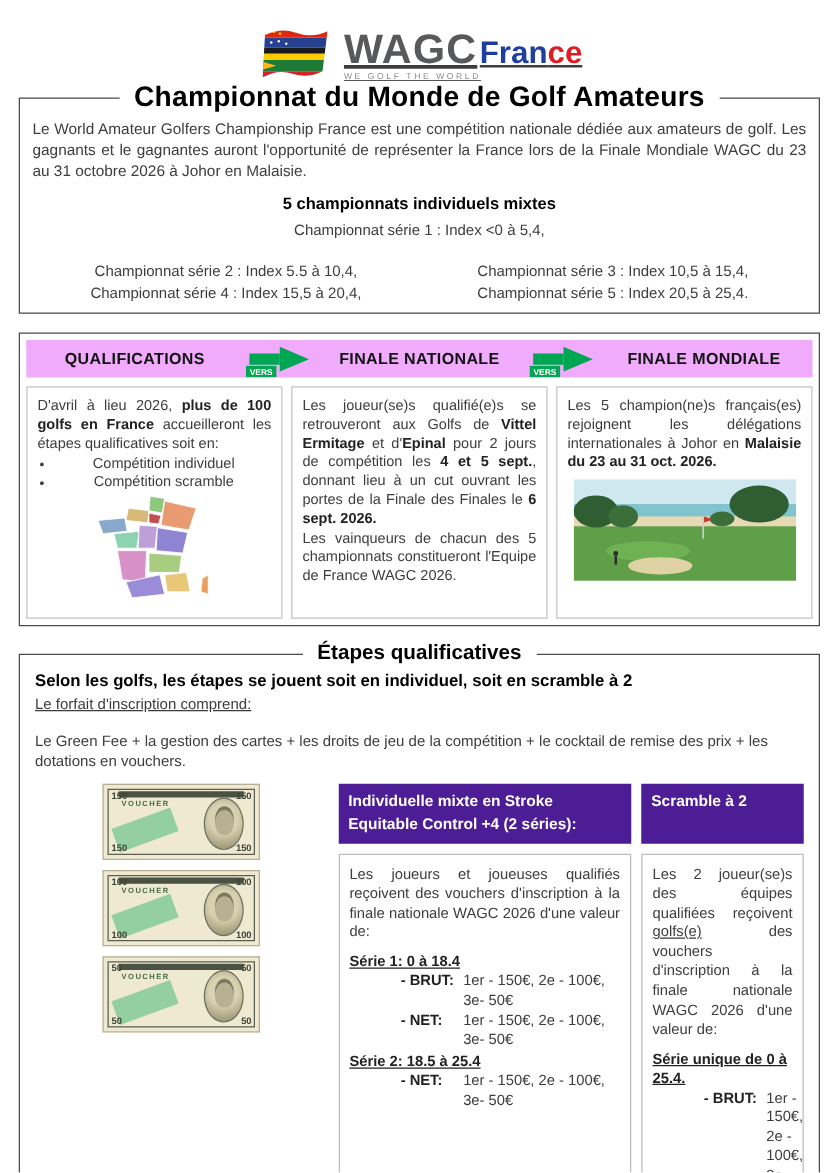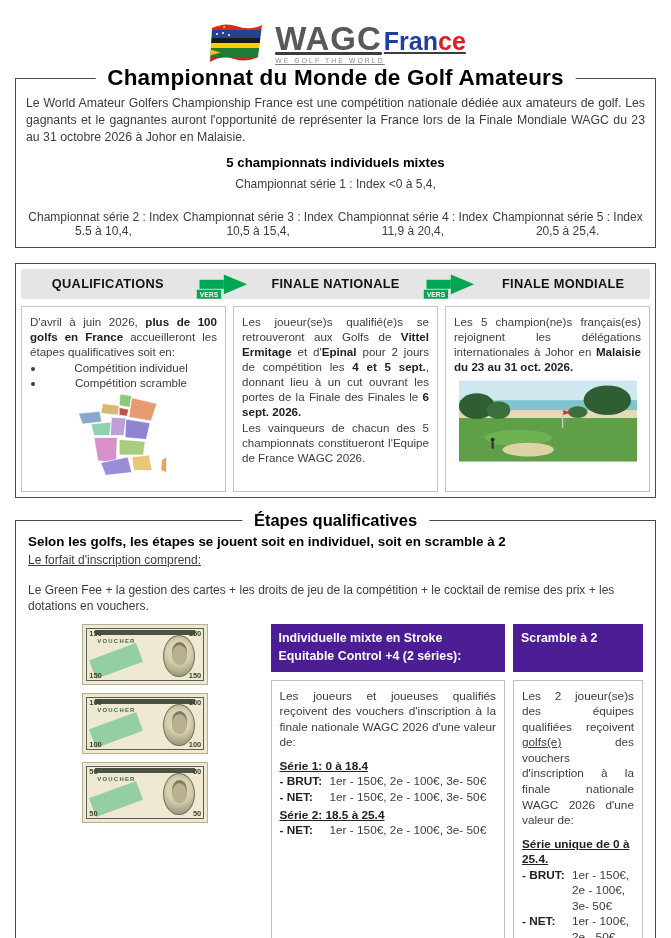--- a/index.html
+++ b/index.html
@@ -20,46 +20,46 @@
   .fbox { position: relative; border: 1px solid #4a4a4a; margin: 0 15px; }
   .flegend { position: absolute; top: 0; left: 50%; transform: translate(-50%, -55%); background: #fff; padding: 0 12px; font-weight: 700; color: #000; white-space: nowrap; }
   .title-legend { font-size: 22.5px; letter-spacing: 0.2px; }
   .etapes-legend { font-size: 16.5px; }
 
   .intro-box { margin-top: 16px; }
   .intro-body { padding: 16px 10px 9px; }
   .intro-p { font-size: 12.3px; line-height: 1.38; text-align: justify; }
   .intro-sub { text-align: center; font-weight: 700; color: #000; font-size: 13.2px; margin: 9px 0 7px; }
   .serie-center { text-align: center; font-size: 12px; margin-bottom: 19px; }
-  .series-grid { display: grid; grid-template-columns: 1fr 1fr 1fr 1fr; font-size: 12px; row-gap: 3px; }
+  .series-grid { display: grid; grid-template-columns: 1fr 1fr; font-size: 12px; row-gap: 3px; }
   .series-grid span { text-align: center; }
 
   
   .qual-box { margin-top: 15px; padding: 5px; }
-  .qual-bar { display: flex; align-items: center; background: #e5e5e5; height: 30px; }
+  .qual-bar { display: flex; align-items: center; background: #f0abfc; height: 30px; }
   .qual-step { flex: 1; text-align: center; font-weight: 700; color: #111; font-size: 12.8px; letter-spacing: 0.3px; }
   .qual-arrow { width: 54px; height: 28px; flex: 0 0 auto; margin-top: 6px; }
   .qual-cols { display: flex; gap: 7px; margin-top: 7px; }
   .qcol { flex: 1; border: 1px solid #c4c4c4; background: #fff; padding: 7px 8px; font-size: 11.6px; line-height: 1.3; text-align: justify; min-height: 152px; }
   .qcol b { color: #222; }
   .bullets { list-style: disc; padding-left: 15px; margin: 1px 0 2px; text-align: center; }
   .map-svg { display: block; width: 118px; height: 92px; margin: 2px auto 0; }
   .photo-svg { display: block; width: 178px; height: 82px; margin: 6px auto 0; }
 
   
   .etapes-box { margin-top: 22px; }
   .etapes-body { padding: 13px 12px 9px; }
   .headline { font-weight: 700; color: #000; font-size: 13.4px; }
   .forfait-t { font-size: 12px; text-decoration: underline; margin-top: 4px; }
   .forfait-x { font-size: 12px; line-height: 1.35; margin-top: 15px; }
   .egrid { display: grid; grid-template-columns: 1fr 1fr 130px; gap: 8px; margin-top: 9px; }
   .ehead { background: #4c1d95; color: #fff; font-weight: 700; font-size: 12.4px; padding: 6px 8px; line-height: 1.45; }
   .ebody { border: 1px solid #bdbdbd; padding: 8px 8px; font-size: 11.8px; line-height: 1.32; text-align: justify; }
   .serie-t { font-weight: 700; text-decoration: underline; color: #222; margin-top: 8px; text-align: left; }
-  .vline { display: flex; text-align: left; }
+  .vline { display: flex; text-align: left; margin-left: 41px; }
   .vlab { font-weight: 700; color: #222; width: 50px; flex: 0 0 auto; }
   .und { text-decoration: underline; }
   .vouchers { grid-row: 1 / span 2; display: flex; flex-direction: column; gap: 8px; align-items: center; }
   .banknote { position: relative; width: 126px; height: 61px; background: #efe9d2; border: 1px solid #b5af96; }
   .banknote::before { content: ""; position: absolute; inset: 3px; border: 1px solid #5a5f52; }
   .bn-val { position: absolute; font-size: 7.5px; font-weight: 700; color: #3c4436; z-index: 2; }
   .bn-tl { top: 4px; left: 6px; } .bn-tr { top: 4px; right: 6px; }
   .bn-bl { bottom: 4px; left: 6px; } .bn-br { bottom: 4px; right: 6px; }
   .bn-word { position: absolute; top: 13px; left: 14px; font-size: 6px; letter-spacing: 1.2px; font-weight: 700; color: #3e6b3e; z-index: 2; }
   .bn-band { position: absolute; top: 5px; left: 12px; right: 12px; height: 5px; background: #4a5243; z-index: 1; }
@@ -107,21 +107,21 @@
 
   <div class="fbox intro-box">
     <span class="flegend title-legend">Championnat du Monde de Golf Amateurs</span>
     <div class="intro-body">
       <p class="intro-p">Le World Amateur Golfers Championship France est une compétition nationale dédiée aux amateurs de golf. Les gagnants et le gagnantes auront l'opportunité de représenter la France lors de la Finale Mondiale WAGC du 23 au 31 octobre 2026 à Johor en Malaisie.</p>
       <p class="intro-sub">5 championnats individuels mixtes</p>
       <p class="serie-center">Championnat série 1 : Index &lt;0 à 5,4,</p>
       <div class="series-grid">
         <span>Championnat série 2 : Index 5.5 à 10,4,</span>
         <span>Championnat série 3 : Index 10,5 à 15,4,</span>
-        <span>Championnat série 4 : Index 11,9 à 20,4,</span>
+        <span>Championnat série 4 : Index 15,5 à 20,4,</span>
         <span>Championnat série 5 : Index 20,5 à 25,4.</span>
       </div>
     </div>
   </div>
 
   <div class="fbox qual-box">
     <div class="qual-bar">
       <span class="qual-step">QUALIFICATIONS</span>
       <svg class="qual-arrow" viewBox="0 0 60 28">
         <rect x="5" y="6" width="27" height="10" fill="#00a651"></rect>
@@ -133,21 +133,21 @@
       <svg class="qual-arrow" viewBox="0 0 60 28">
         <rect x="5" y="6" width="27" height="10" fill="#00a651"></rect>
         <polygon points="32,0 58,11 32,22" fill="#00a651"></polygon>
         <rect x="2" y="17" width="27" height="10" fill="#00a651"></rect>
         <text x="15.5" y="25" font-size="7.5" fill="#ffffff" text-anchor="middle" font-weight="bold">VERS</text>
       </svg>
       <span class="qual-step">FINALE MONDIALE</span>
     </div>
     <div class="qual-cols">
       <div class="qcol">
-        <span>D'avril à juin 2026, </span><b>plus de 100 golfs en France</b><span> accueilleront les étapes qualificatives soit en:</span>
+        <span>D'avril à lieu 2026, </span><b>plus de 100 golfs en France</b><span> accueilleront les étapes qualificatives soit en:</span>
         <ul class="bullets">
           <li>Compétition individuel</li>
           <li>Compétition scramble</li>
         </ul>
         <svg class="map-svg" viewBox="0 0 100 95">
           <path d="M46,2 L58,4 L56,16 L45,14 Z" fill="#8cc87e" stroke="#fff" stroke-width="0.7"></path>
           <path d="M28,12 L45,14 L44,24 L26,22 Z" fill="#d8b878" stroke="#fff" stroke-width="0.7"></path>
           <path d="M45,16 L55,18 L53,25 L45,24 Z" fill="#c0504d" stroke="#fff" stroke-width="0.7"></path>
           <path d="M58,6 L84,12 L78,30 L55,26 Z" fill="#e89a70" stroke="#fff" stroke-width="0.7"></path>
           <path d="M3,22 L25,20 L27,31 L7,33 Z" fill="#88a8cc" stroke="#fff" stroke-width="0.7"></path>

